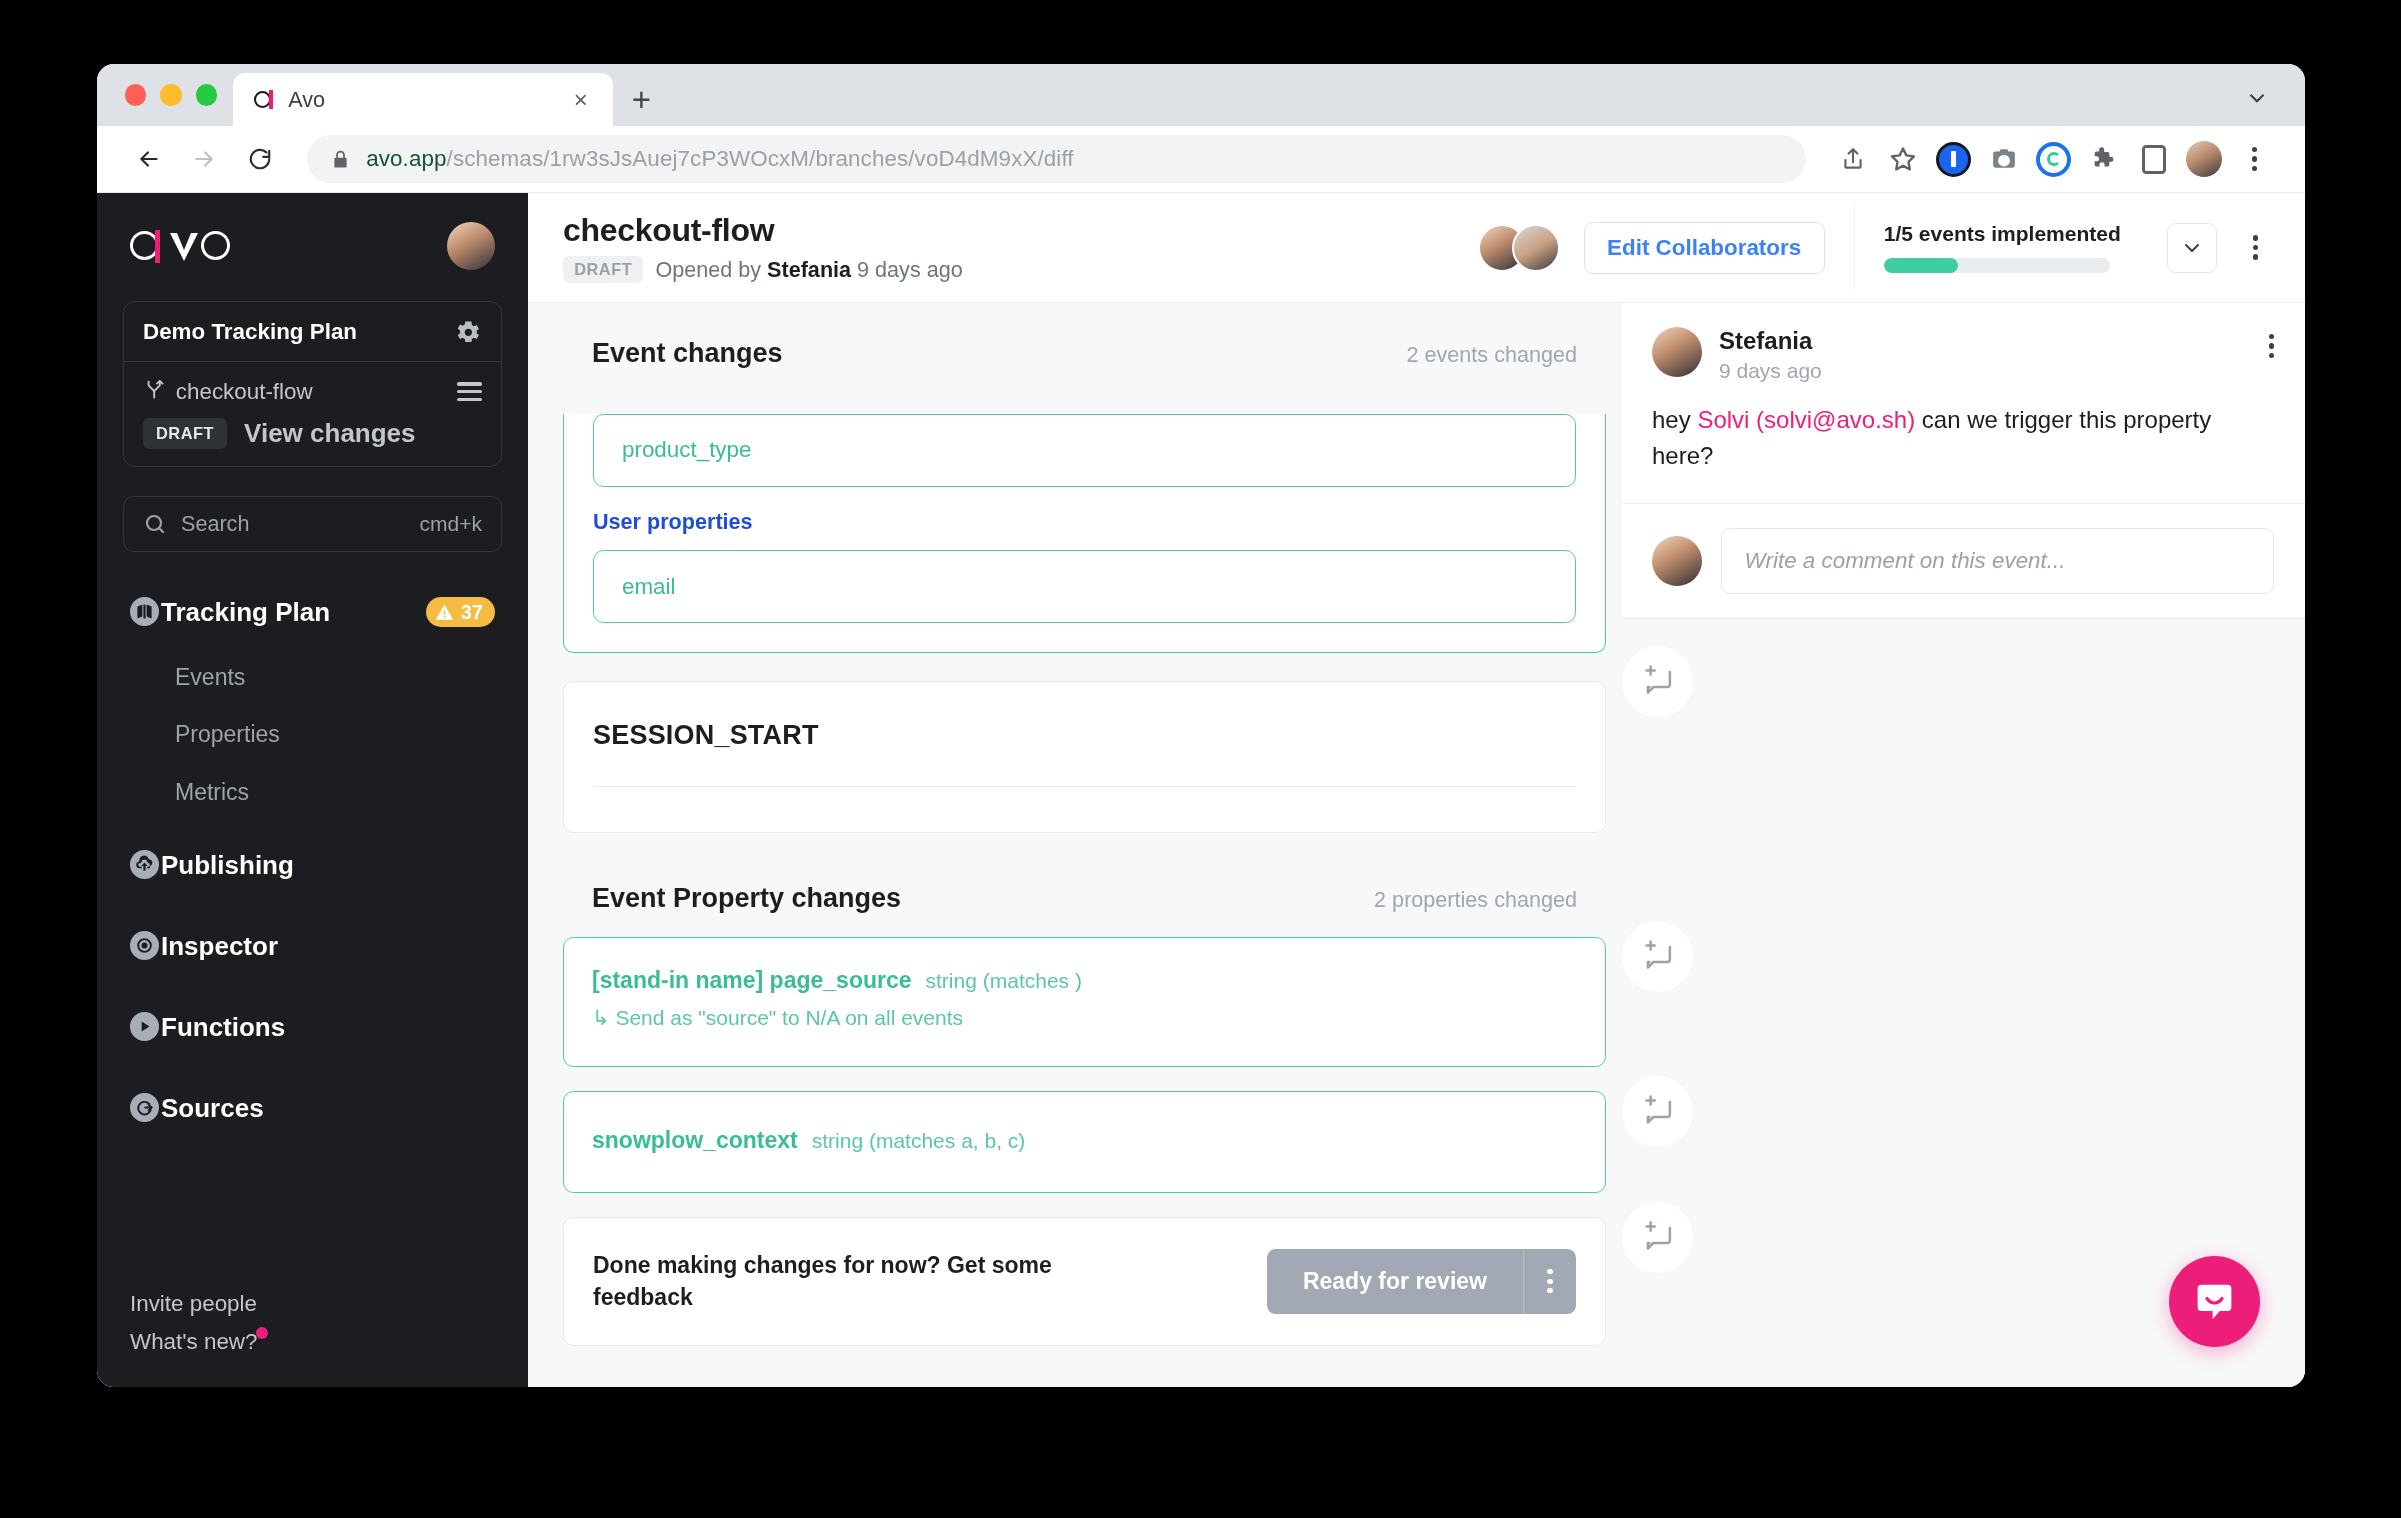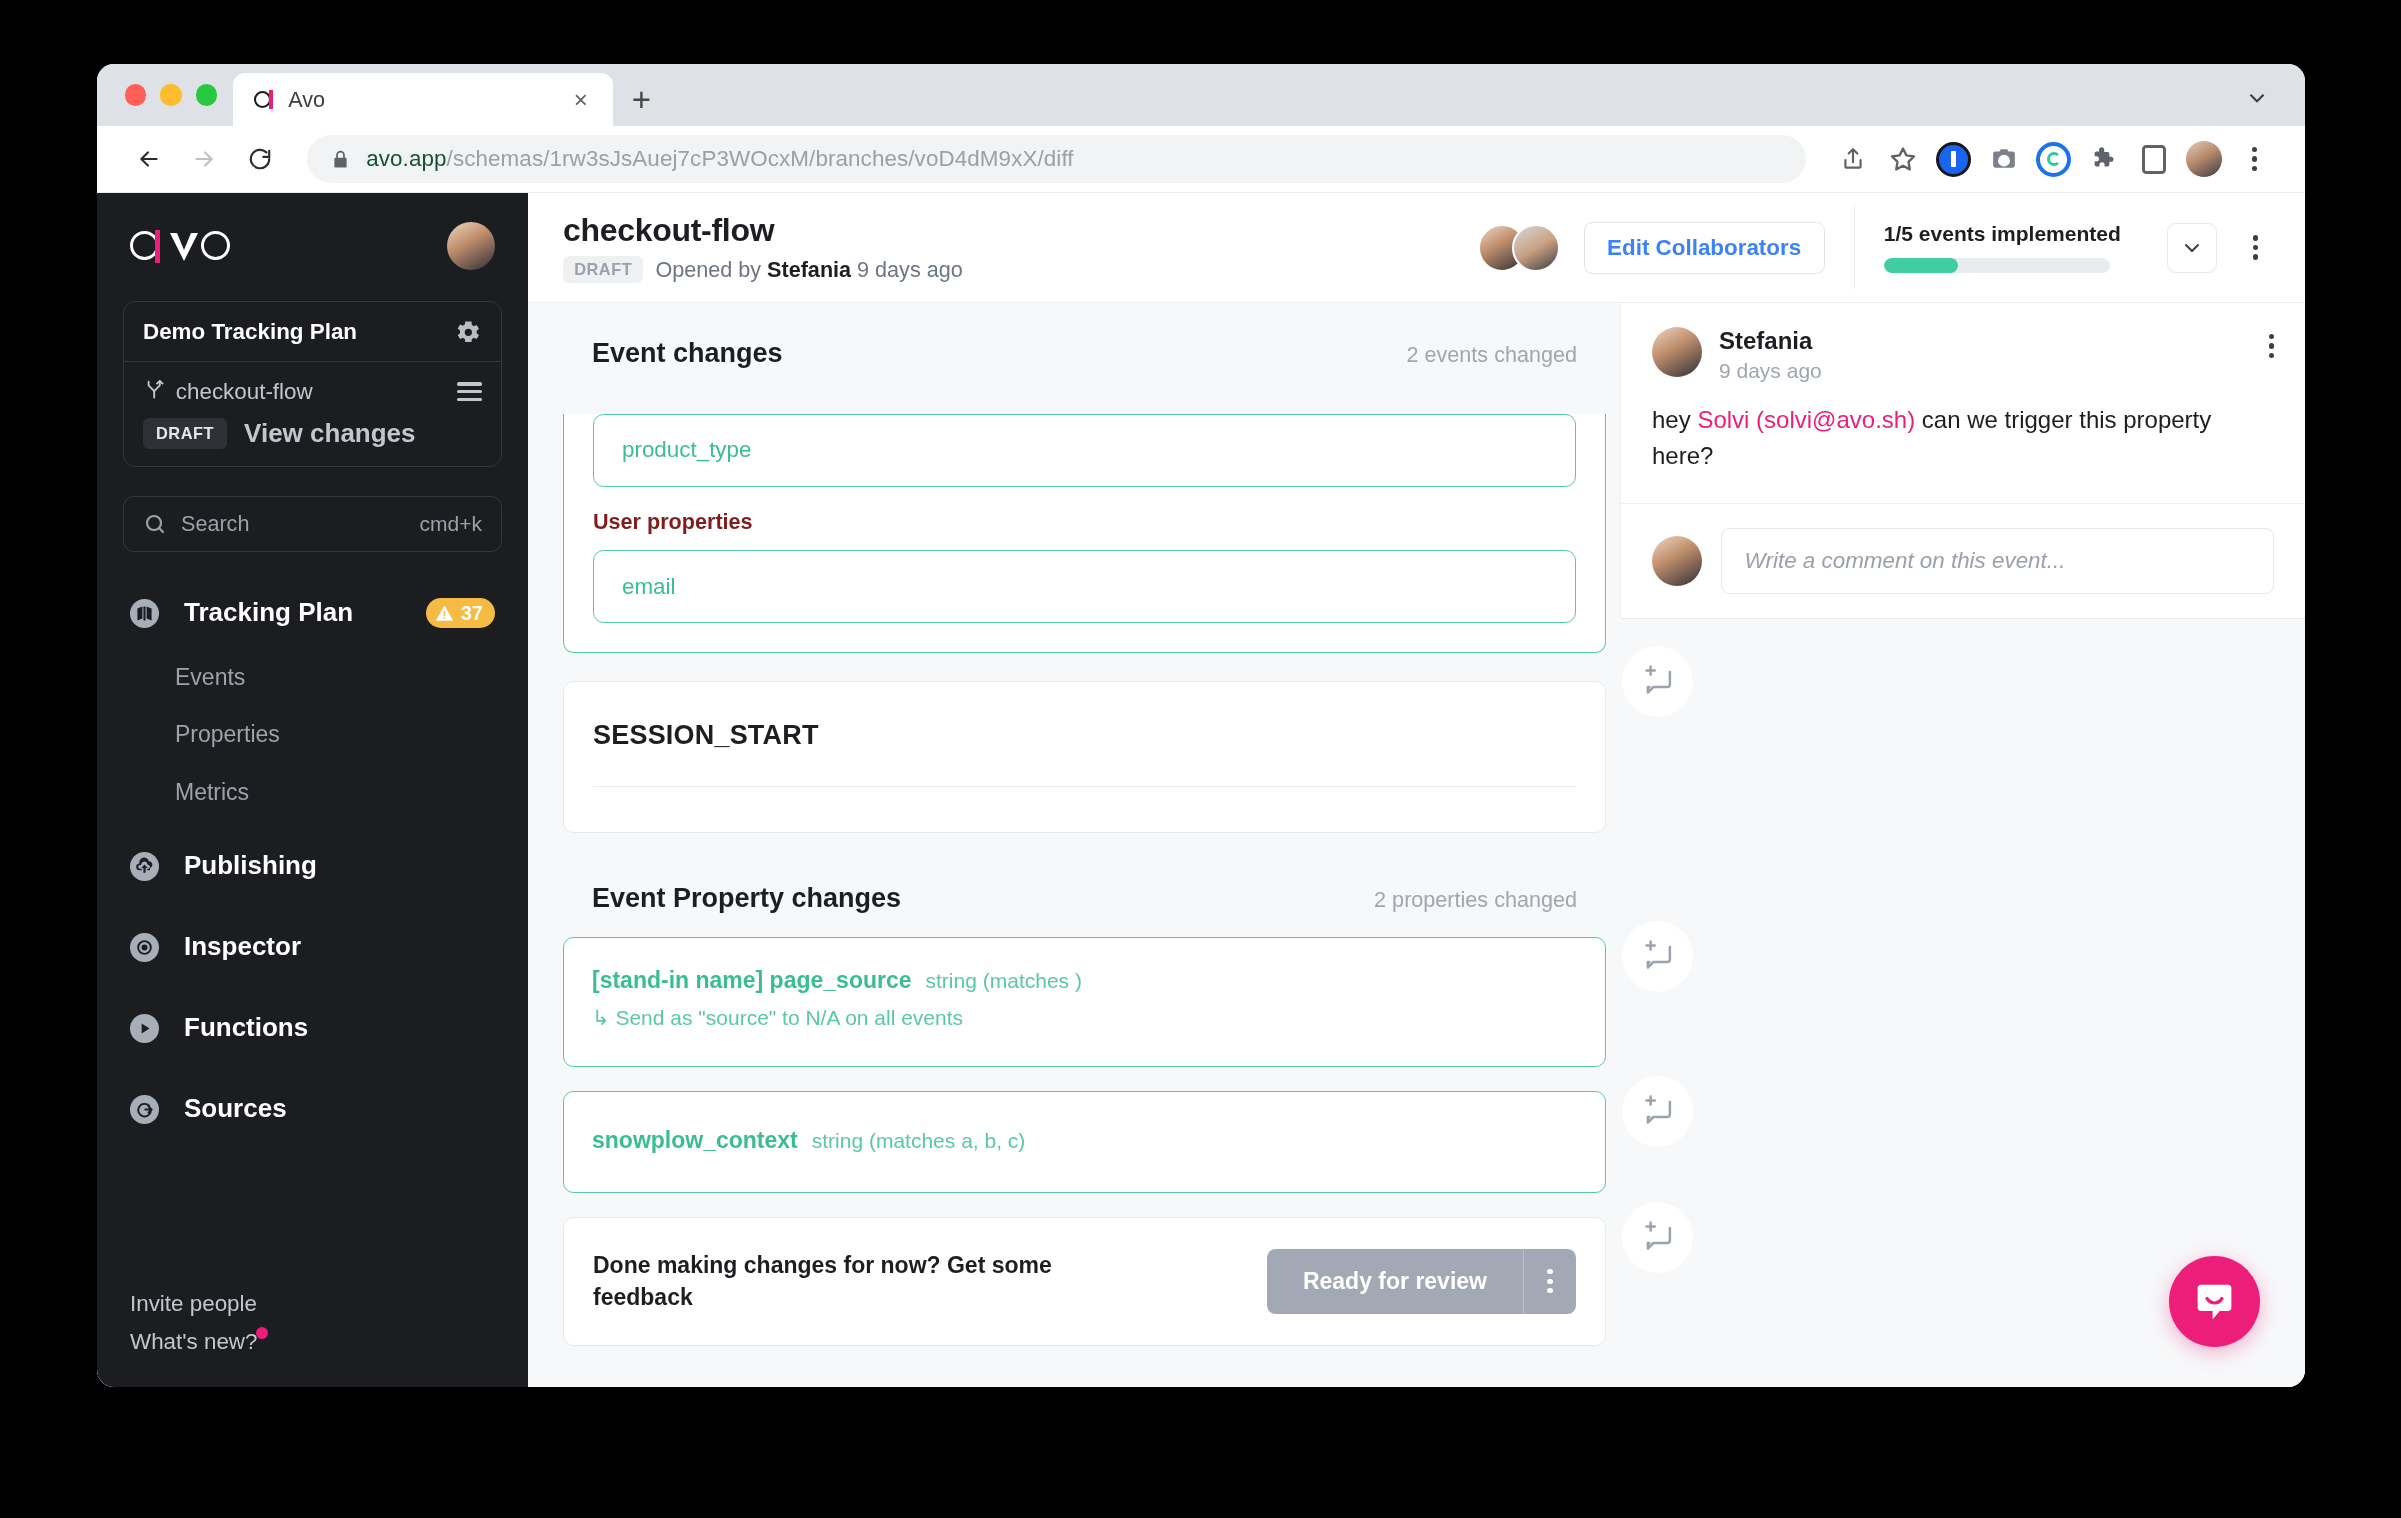--- a/index.html
+++ b/index.html
@@ -205,21 +205,21 @@
     border: 0.9px solid #34373c; border-radius: 10.4px;
     display: flex; align-items: center; justify-content: space-between;
     padding: 14px 19px; margin-bottom: 35px; cursor: text;
   }
   .search-left { display: flex; align-items: center; gap: 14px; }
   .search-ph { color: #9ca1a8; font-size: 21.6px; }
   .search-kbd { color: #9ca1a8; font-size: 21px; }
 
   .nav-group { margin-bottom: 5.2px; }
   .nav-item {
-    display: flex; align-items: flex-end; gap: 25px;
+    display: flex; align-items: flex-start; gap: 2px;
     padding: 10.4px 7px; cursor: pointer;
   }
   .nav-ico {
     width: 29px; height: 29px; border-radius: 50%;
     background: #a8aeb8; flex: 0 0 auto;
     display: flex; align-items: center; justify-content: center;
     color: #1b1d20;
   }
   .nav-label { color: #fff; font-size: 26px; font-weight: bold; }
   .warn-badge {
@@ -320,21 +320,21 @@
   .card.event-top {
     border-top: none; border-radius: 0 0 10.4px 10.4px;
     padding: 0 29px 29px 29px;
     margin-bottom: 28px;
   }
   .prop-box {
     border: 1.7px solid #4ecba4; border-radius: 10.4px;
     padding: 22.4px 28px; margin-bottom: 22.4px;
   }
   .prop-name-green { color: #3bbd93; font-size: 22.4px; }
-  .label-sm { font-size: 21.6px; font-weight: bold; color: #7f1d1d; margin-bottom: 15.5px; }
+  .label-sm { font-size: 21.6px; font-weight: bold; color: #1d4ed8; margin-bottom: 15.5px; }
 
   .event-card { padding: 38px 29px 0 29px; }
   .event-name { font-size: 27px; font-weight: bold; color: #1c1e21; letter-spacing: 0.2px; }
   .event-card .divider { height: 0.9px; background: #e9ebee; margin-top: 35px; }
   .event-card .tail { height: 45px; }
 
   .pcard { padding: 26px 28px; }
   .pcard .row1 { display: flex; align-items: baseline; gap: 14px; flex-wrap: wrap; }
   .pcard .pname { font-size: 23px; font-weight: bold; color: #3bbd93; }
   .pcard .ptype { font-size: 21px; color: #5ac7a6; }

